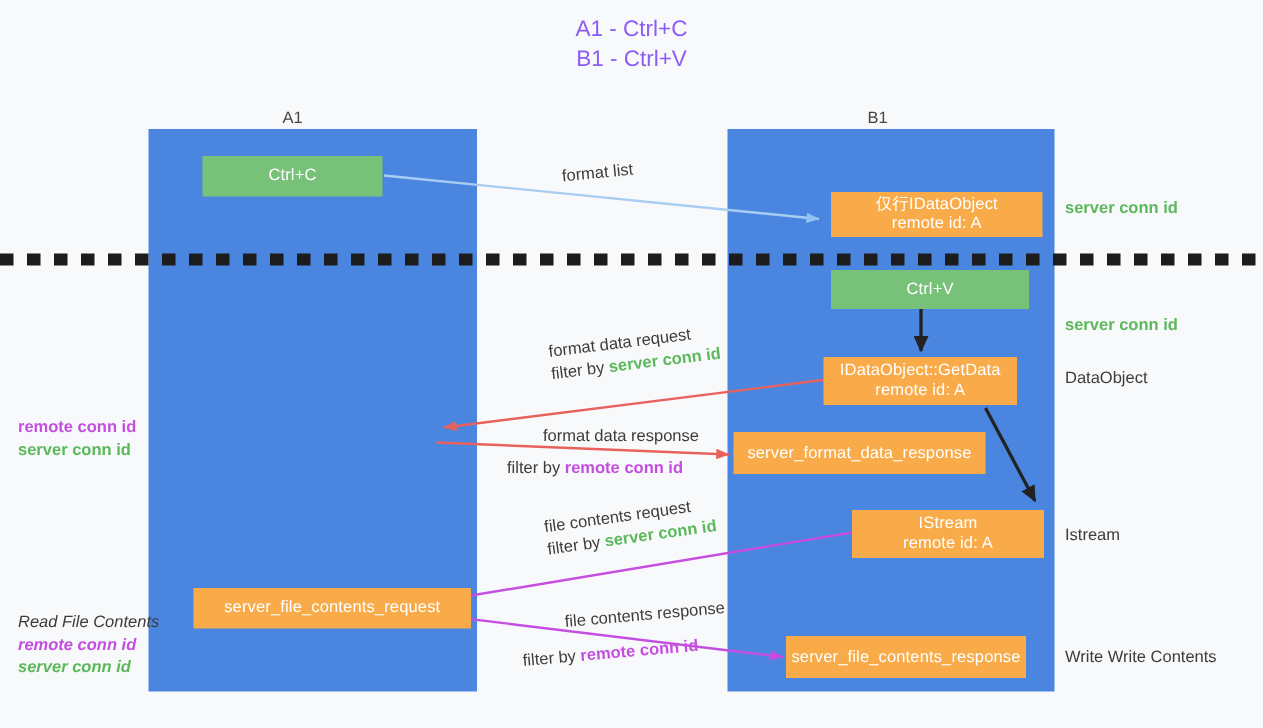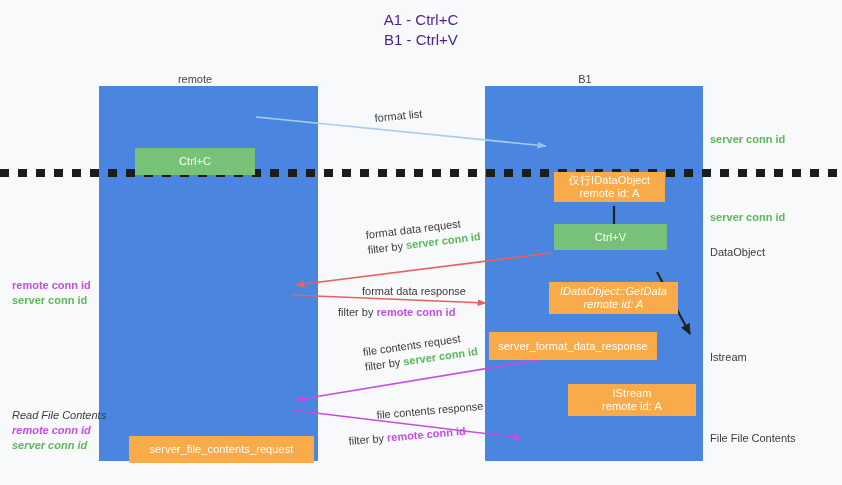--- a/index.html
+++ b/index.html
@@ -17,21 +17,21 @@
   }
   
   #title {
     position: absolute;
     left: 0;
     top: 10px;
     width: 842px;
     text-align: center;
     font-size: 15px;
     line-height: 20px;
-    color: #4c1d95;
+    color: #8b5cf6;
     white-space: pre-line;
   }
   
   .lane-header {
     position: absolute;
     text-align: center;
     font-size: 11px;
     line-height: 14px;
     color: #444;
     white-space: pre-line;
@@ -47,21 +47,20 @@
     box-sizing: border-box;
     display: flex;
     align-items: center;
     justify-content: center;
     text-align: center;
     color: #ffffff;
     font-size: 11px;
     line-height: 13px;
     white-space: pre-line;
     letter-spacing: 0.1px;
-    margin-top: 44px;
   }
   .node.green { background: #77c178; }
   .node.orange { background: #f9ab49; }
 
   
   .side-label {
     position: absolute;
     font-size: 11px;
     line-height: 14px;
     white-space: pre-line;
@@ -103,20 +102,21 @@
 </style>
 </head>
 <body>
 
 <div id="canvas">
 
   <div id="title">A1 - Ctrl+C
 B1 - Ctrl+V</div>
 
   <div class="lane-header" style="left:100px; top:58px; width:190px;">
+    <div>A1</div>
     <div>remote</div>
   </div>
   <div class="lane-header" style="left:490px; top:58px; width:190px;">
     <div>B1</div>
     <div>connection</div>
   </div>
 
   <div class="lane" style="left:99px; top:86px; width:219px; height:375px;"></div>
   <div class="lane" style="left:485px; top:86px; width:218px; height:375px;"></div>
 
@@ -153,43 +153,44 @@
 
   <svg id="divider" viewBox="0 0 842 10" xmlns="http://www.w3.org/2000/svg">
     <line x1="0" y1="5" x2="842" y2="5" stroke="#1c1c1c" stroke-width="8" stroke-dasharray="9 9"></line>
   </svg>
 
   <div class="node green" style="left:135px; top:104px; width:120px; height:27px;">Ctrl+C</div>
 
 
   <div class="node orange" style="left:129px; top:392px; width:185px; height:27px;">server_file_contents_request</div>
 
-  <div class="node orange" style="left:554px; top:128px; width:111px; height:30px;">仅行IDataObject
+  <div class="node orange" style="left:554px; top:128px; width:141px; height:30px;">仅行IDataObject
 remote id: A</div>
 
-  <div class="node green" style="left:554px; top:180px; width:113px; height:26px;">Ctrl+V</div>
-
-  <div class="node orange" style="left:549px; top:238px; width:129px; height:32px;font-style:italic;">IDataObject::GetData
+  <div class="node green" style="left:554px; top:180px; width:132px; height:26px;">Ctrl+V</div>
+
+  <div class="node orange" style="left:549px; top:238px; width:129px; height:32px;">IDataObject::GetData
 remote id: A</div>
 
   <div class="node orange" style="left:489px; top:288px; width:168px; height:28px;">server_format_data_response</div>
 
   <div class="node orange" style="left:568px; top:340px; width:128px; height:32px;">IStream
 remote id: A</div>
 
+  <div class="node orange" style="left:524px; top:424px; width:160px; height:28px;">server_file_contents_response</div>
 
   <div class="side-label c-green" style="left:710px; top:132px;">server conn id</div>
 
   <div class="side-label c-green" style="left:710px; top:210px;">server conn id</div>
 
   <div class="side-label plain" style="left:710px; top:245px;">DataObject</div>
 
   <div class="side-label plain" style="left:710px; top:350px;">Istream</div>
 
-  <div class="side-label plain" style="left:710px; top:431px;">File File Contents</div>
+  <div class="side-label plain" style="left:710px; top:431px;">Write Write Contents</div>
 
   <div class="stack-label" style="left:12px; top:278px;">
     <div class="c-purple">remote conn id</div>
     <div class="c-green">server conn id</div>
   </div>
 
   <div class="stack-label" style="left:12px; top:408px;font-style:italic;">
     <div class="plainline">Read File Contents</div>
     <div class="c-purple">remote conn id</div>
     <div class="c-green">server conn id</div>

